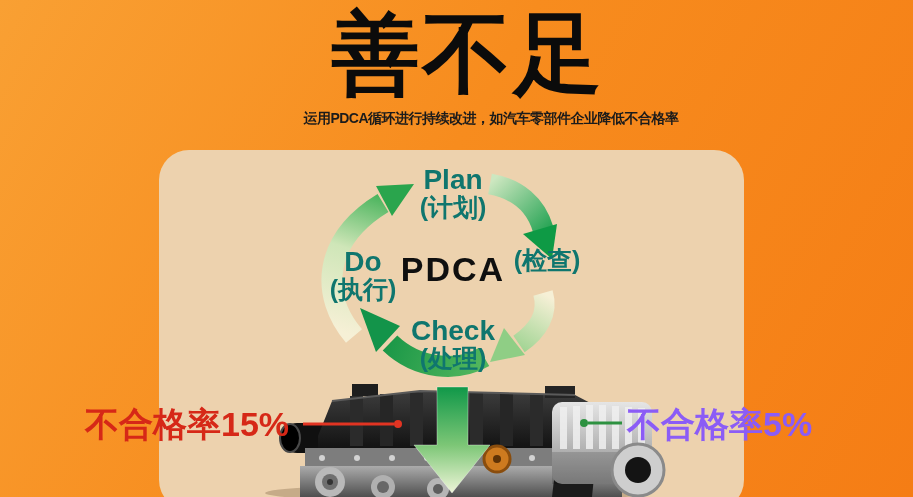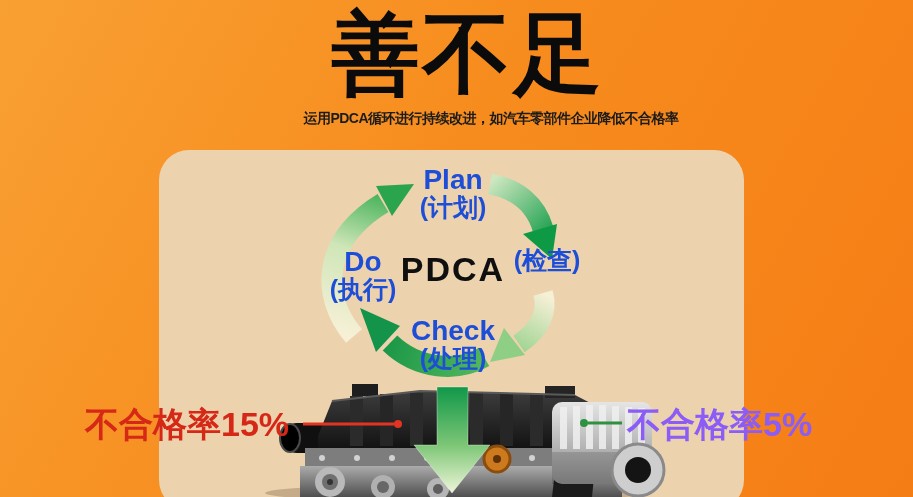--- a/index.html
+++ b/index.html
@@ -18,21 +18,21 @@
     letter-spacing:3px;white-space:nowrap;z-index:5;text-align:center;
   }
   .subtitle{
     position:absolute;top:110px;left:450px;transform:translateX(-50%);
     font-size:14px;line-height:1.2;font-weight:600;color:#1b1b1b;
     letter-spacing:-0.5px;white-space:nowrap;z-index:5;margin-left:41px;
   }
   .scene{position:absolute;left:0;top:0;z-index:2;}
   .node{
     position:absolute;transform:translateX(-50%);text-align:center;
-    color:#1d4ed8;font-weight:800;line-height:1.04;white-space:nowrap;z-index:4;
+    color:#0f766e;font-weight:800;line-height:1.04;white-space:nowrap;z-index:4;
   }
   .node .en{font-size:28px;display:block;}
   .node .zh{font-size:25px;display:block;}
   #node-plan{left:453px;top:165px;}
   #node-act{left:547px;top:247px;}
   #node-check{left:453px;top:316px;}
   #node-do{left:363px;top:247px;}
   .pdca-center{
     position:absolute;left:453px;top:250px;transform:translateX(-50%);
     font-size:34px;font-weight:900;letter-spacing:2px;color:#0f0f0f;

